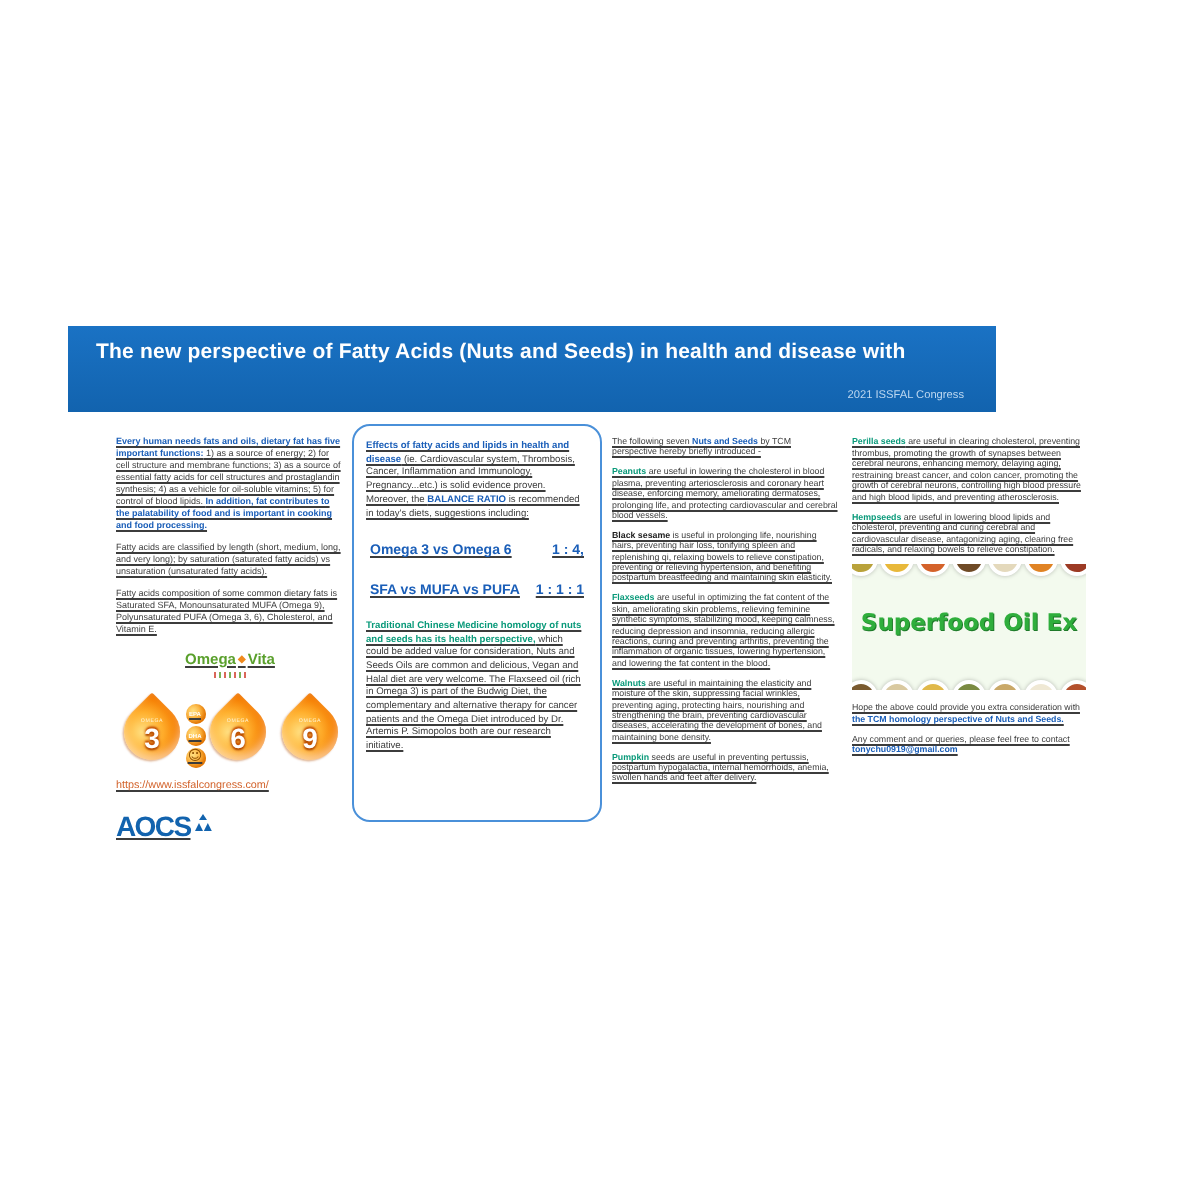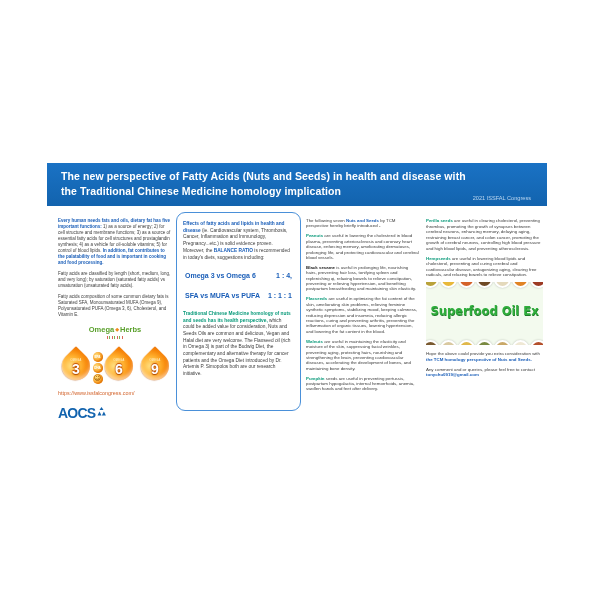--- a/index.html
+++ b/index.html
@@ -4,28 +4,28 @@
 <style>
   html,body { margin:0; padding:0; }
   body {
     width:600px; height:599px; background:#ffffff; position:relative;
     font-family:"Liberation Sans", sans-serif; overflow:hidden;
   }
   .page { position:absolute; inset:0; background:#fff; }
 
   
   .banner {
-    position:absolute; left:47px; top:163px; width:500px; height:43px;
+    position:absolute; left:34px; top:163px; width:464px; height:43px;
     background:linear-gradient(180deg,#1a72c4,#1263ae); color:#fff;
   }
   .banner-title { position:absolute; left:14px; top:6px; font-size:10.5px; font-weight:bold; line-height:1.4; letter-spacing:.1px; }
   .congress { position:absolute; right:16px; bottom:5px; font-size:5.6px; color:#bcd7f0; }
 
   
-  .col { position:absolute; color:#3c3c3c; }
+  .col { position:absolute; color:#3c3c3c;text-decoration:underline; }
   .col p { margin:0 0 6px; }
   .blue { color:#1a5eb8; font-weight:bold; }
   .teal { color:#0a9a7a; font-weight:bold; }
   .dark { color:#1c1c1c; font-weight:bold; }
 
   .col1 { left:58px; top:218px; width:114px; font-size:4.5px; line-height:1.33; }
   .col1 p { margin:0 0 5px; }
 
   .col2 {
     left:176px; top:212px; width:111px; font-size:4.8px; line-height:1.4;
@@ -87,32 +87,31 @@
   .email { color:#1a5eb8; font-weight:bold; text-decoration:none; }
 </style>
 </head>
 <body>
 
 <div class="page">
 
   <div class="banner">
     <div class="banner-title">
       <div>The new perspective of  Fatty Acids (Nuts and Seeds) in health and disease with</div>
-      <div>the Traditional Chinese Medicine homology implication</div>
     </div>
     <div class="congress">2021 ISSFAL Congress</div>
   </div>
 
   <div class="col col1">
     <p><span class="blue">Every human needs fats and oils, dietary fat has five important functions:</span><span> 1) as a source of energy; 2) for cell structure and membrane functions; 3) as a source of essential fatty acids for cell structures and prostaglandin synthesis; 4) as a vehicle for oil-soluble vitamins; 5) for control of blood lipids. </span><span class="blue">In addition, fat contributes to the palatability of food and is important in cooking and food processing.</span></p>
     <p>Fatty acids are classified by length (short, medium, long, and very long); by saturation (saturated fatty acids) vs unsaturation (unsaturated fatty acids).</p>
     <p>Fatty acids composition of some common dietary fats is Saturated SFA, Monounsaturated MUFA (Omega 9), Polyunsaturated PUFA (Omega 3, 6), Cholesterol, and Vitamin E.</p>
 
     <div class="vita">
-      <span>Omega</span><span class="diamond">◆</span><span>Herbs</span>
+      <span>Omega</span><span class="diamond">◆</span><span>Vita</span>
       <div class="vita-sub"></div>
     </div>
 
     <div class="drops">
       <div class="drop">
         <div class="drop-shape"></div>
         <span class="drop-cap">OMEGA</span>
         <span class="drop-num">3</span>
       </div>
       <div class="bubbles">

